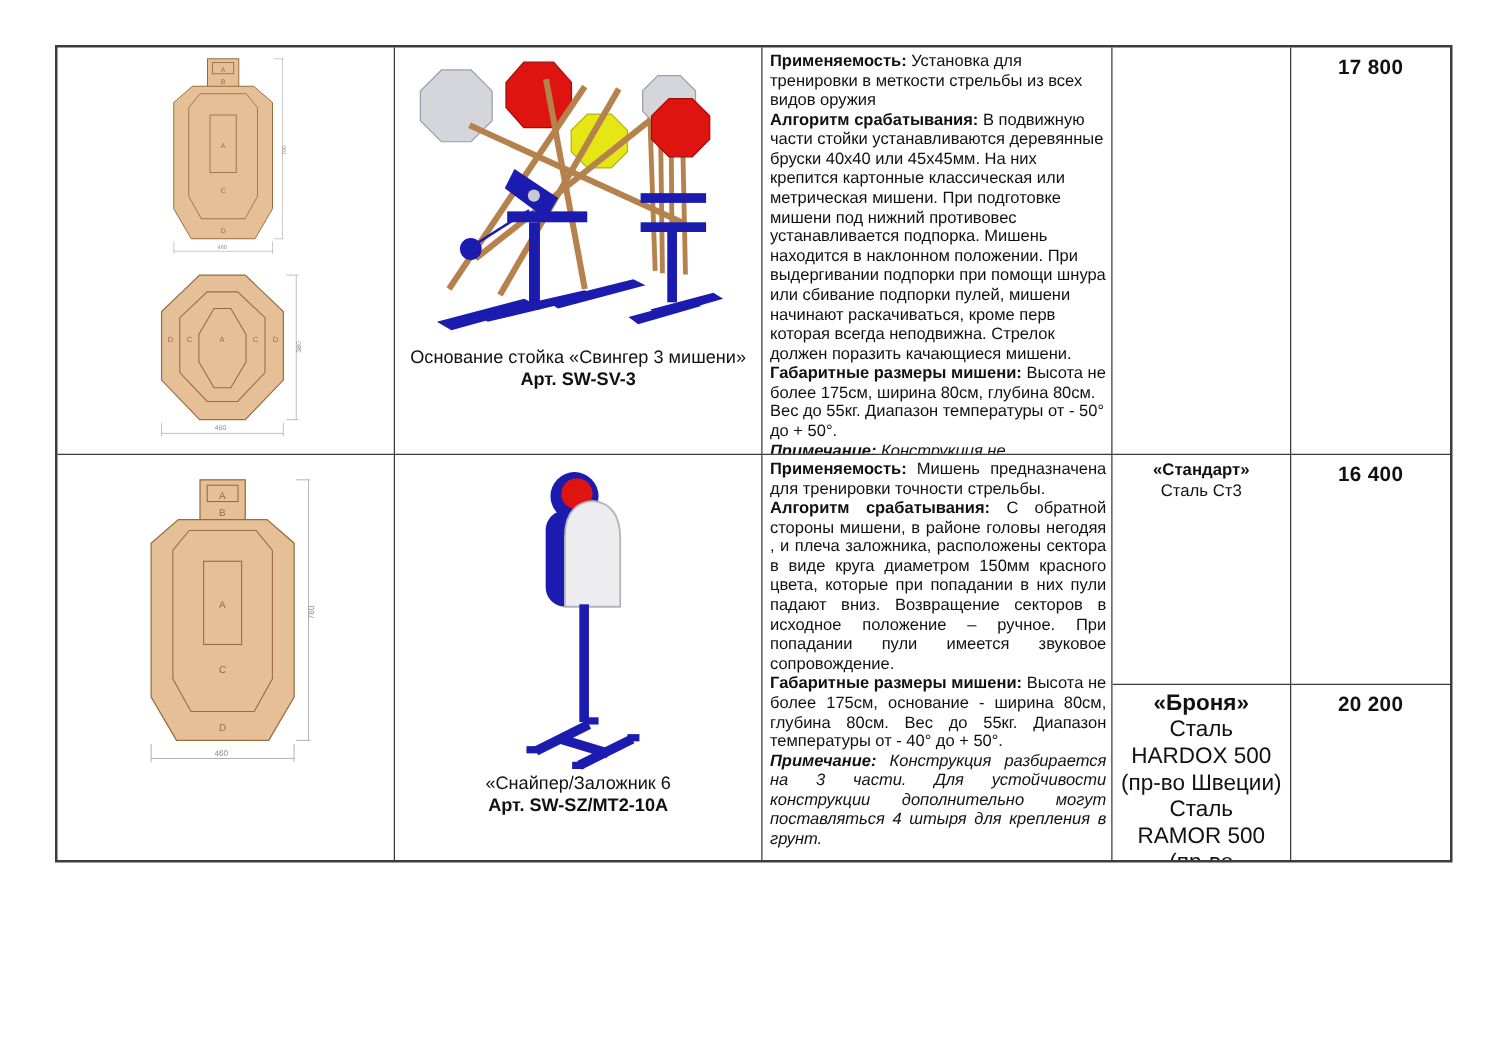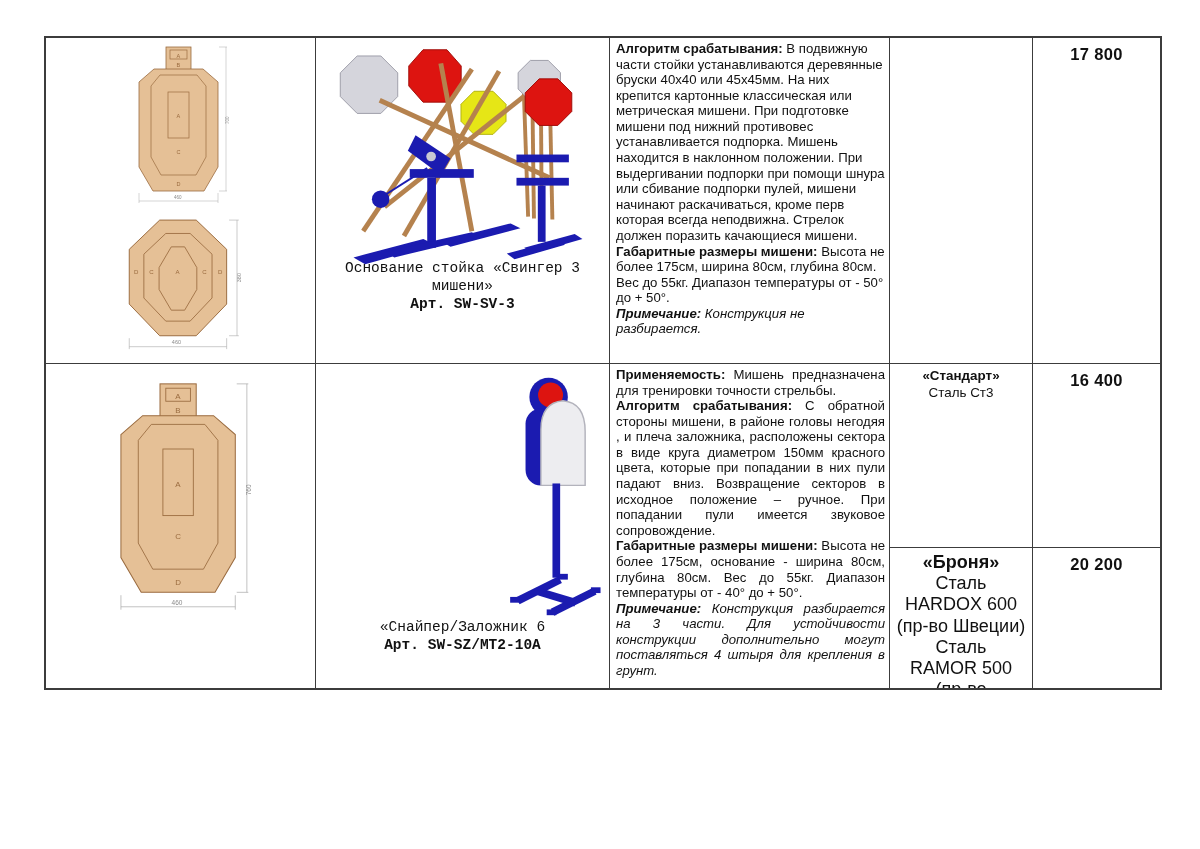--- a/index.html
+++ b/index.html
@@ -25,21 +25,21 @@
   .c-r1c5{grid-area:1/5;}
   .c-r2c1{grid-area:2/1/span 2/auto;}
   .c-r2c2{grid-area:2/2/span 2/auto;}
   .c-r2c3{grid-area:2/3/span 2/auto;}
   .c-r2c4a{grid-area:2/4;}
   .c-r2c5a{grid-area:2/5;}
   .c-r2c4b{grid-area:3/4;}
   .c-r2c5b{grid-area:3/5;}
 
   .diagram-cell{display:flex;flex-direction:column;align-items:center;padding-top:5px;}
-  .product-cell{display:flex;flex-direction:column;align-items:flex-end;font-family:Liberation Mono, monospace;}
+  .product-cell{display:flex;flex-direction:column;align-items:center;}
   .product-name{position:absolute;left:0;right:0;text-align:center;font-size:14.5px;line-height:1.25;}
   .product-name .art{font-weight:bold;}
   .desc-cell{padding:3px 4px 0 6px;font-size:13.2px;line-height:1.18;}
   .para{margin:0;}
   .para.justify{text-align:justify;}
   .b{font-weight:bold;}
   .i{font-style:italic;}
   .price-cell{text-align:center;padding-top:7px;font-weight:bold;font-size:16.5px;letter-spacing:.3px;}
   .material-cell{text-align:center;font-size:13.4px;line-height:1.26;padding-top:4px;}
   .material-cell .mat-title{font-weight:bold;}
@@ -133,20 +133,21 @@
         <polygon points="186,218 238,204 246,209 194,224" fill="var(--blue)"></polygon>
         <polygon points="204,212 256,198 264,203 212,218" fill="var(--blue)"></polygon>
       </svg>
       <div class="product-name" style="bottom:50px;">
         <div>Основание стойка «Свингер 3 мишени»</div>
         <div class="art">Арт. SW-SV-3</div>
       </div>
     </div>
 
     <div class="cell c-r1c3 desc-cell">
+        <div class="para"><span class="b">Применяемость:</span><span> Установка для тренировки в меткости стрельбы из всех видов оружия</span></div>
         <div class="para"><span class="b">Алгоритм срабатывания:</span><span> В подвижную части стойки устанавливаются деревянные бруски 40х40 или 45х45мм. На них крепится картонные классическая или метрическая мишени. При подготовке мишени под нижний противовес устанавливается подпорка. Мишень находится в наклонном положении. При выдергивании подпорки при помощи шнура или сбивание подпорки пулей, мишени начинают раскачиваться, кроме перв которая всегда неподвижна. Стрелок должен поразить качающиеся мишени.</span></div>
         <div class="para"><span class="b">Габаритные размеры мишени:</span><span> Высота не более 175см, ширина 80см, глубина 80см. Вес до 55кг. Диапазон температуры от - 50° до + 50°.</span></div>
         <div class="para"><span class="b i">Примечание:</span><span class="i"> Конструкция не разбирается.</span></div>
       </div>
 
     <div class="cell c-r1c4 material-cell"></div>
 
     <div class="cell c-r1c5 price-cell last-col">17 800</div>
 
     <div class="cell c-r2c1 diagram-cell last-row" style="padding-top:14px;">
@@ -206,21 +207,21 @@
       <div>
           <div>Сталь Ст3</div>
         </div>
     </div>
     <div class="cell c-r2c5a price-cell last-col">16 400</div>
 
     <div class="cell c-r2c4b material-cell last-row" style="font-size:18px;line-height:1.18;">
       <div class="mat-title">«Броня»</div>
       <div>
           <div>Сталь</div>
-          <div>HARDOX 600</div>
+          <div>HARDOX 500</div>
           <div>(пр-во Швеции)</div>
           <div>Сталь</div>
           <div>RAMOR 500</div>
           <div>(пр-во Финляндии)</div>
           <div>Сталь</div>
           <div>28Г2 СНМРА</div>
           <div>(пр-во России)</div>
         </div>
     </div>
     <div class="cell c-r2c5b price-cell last-col last-row">20 200</div>

